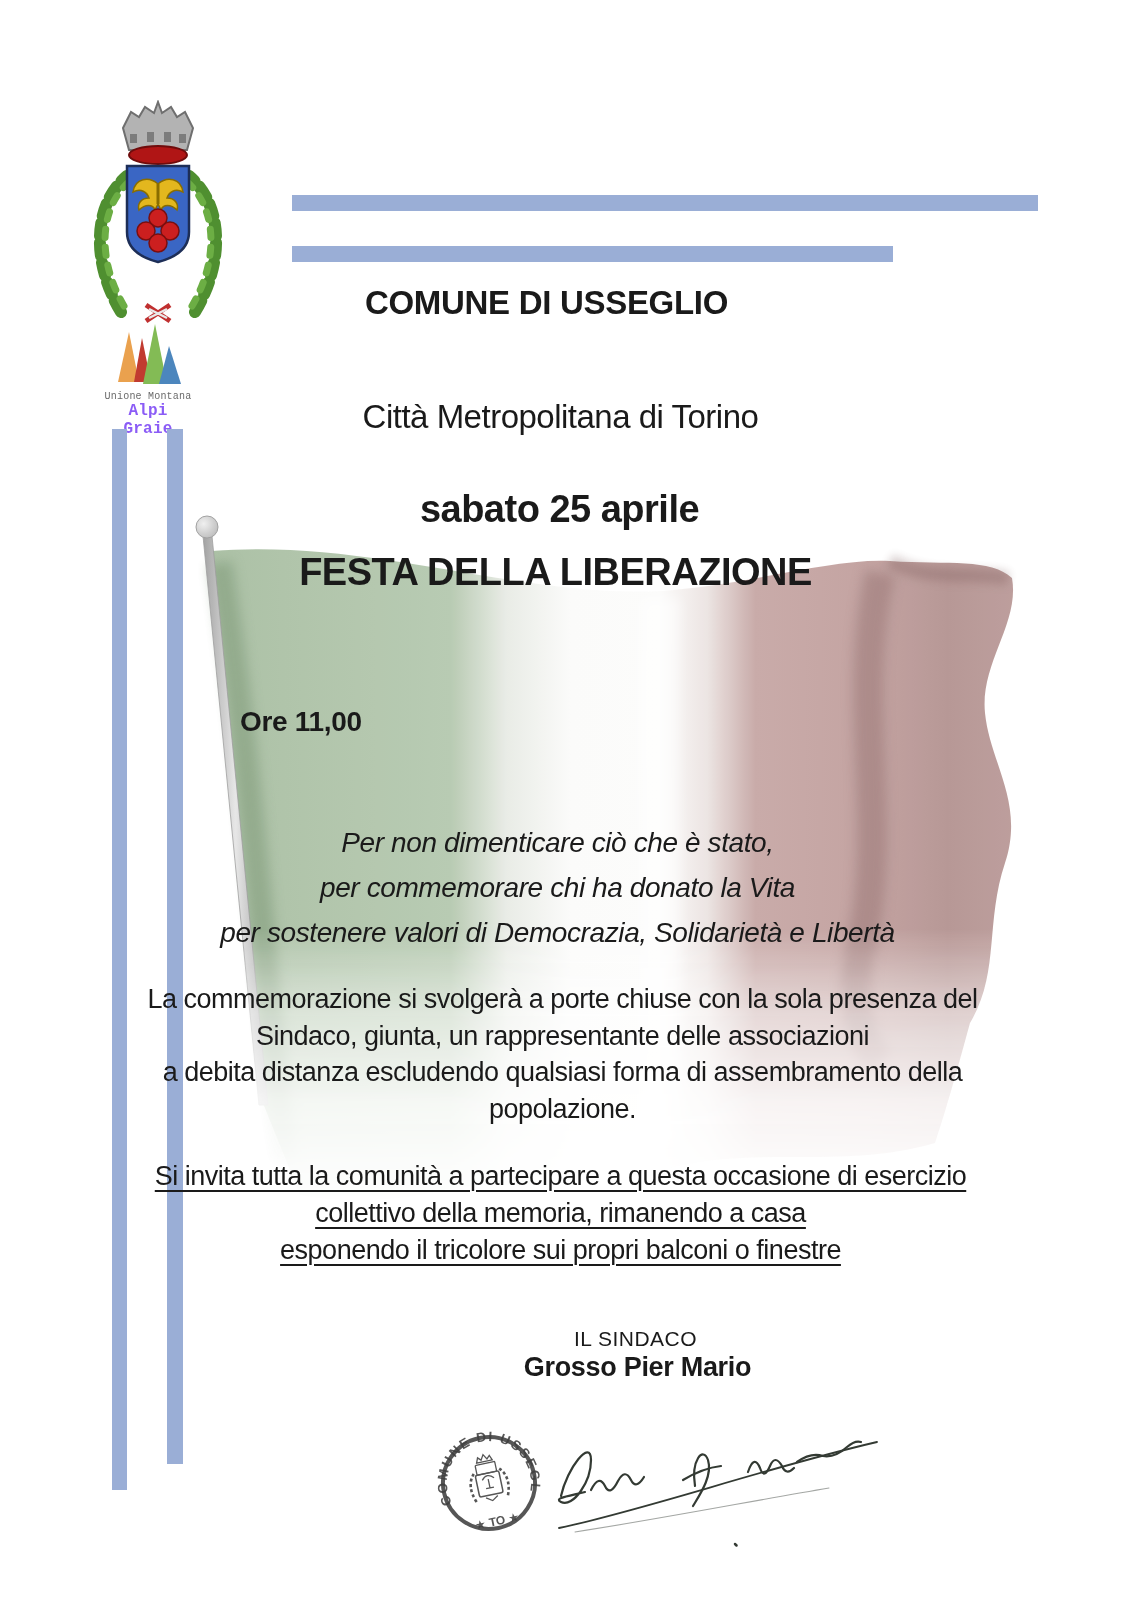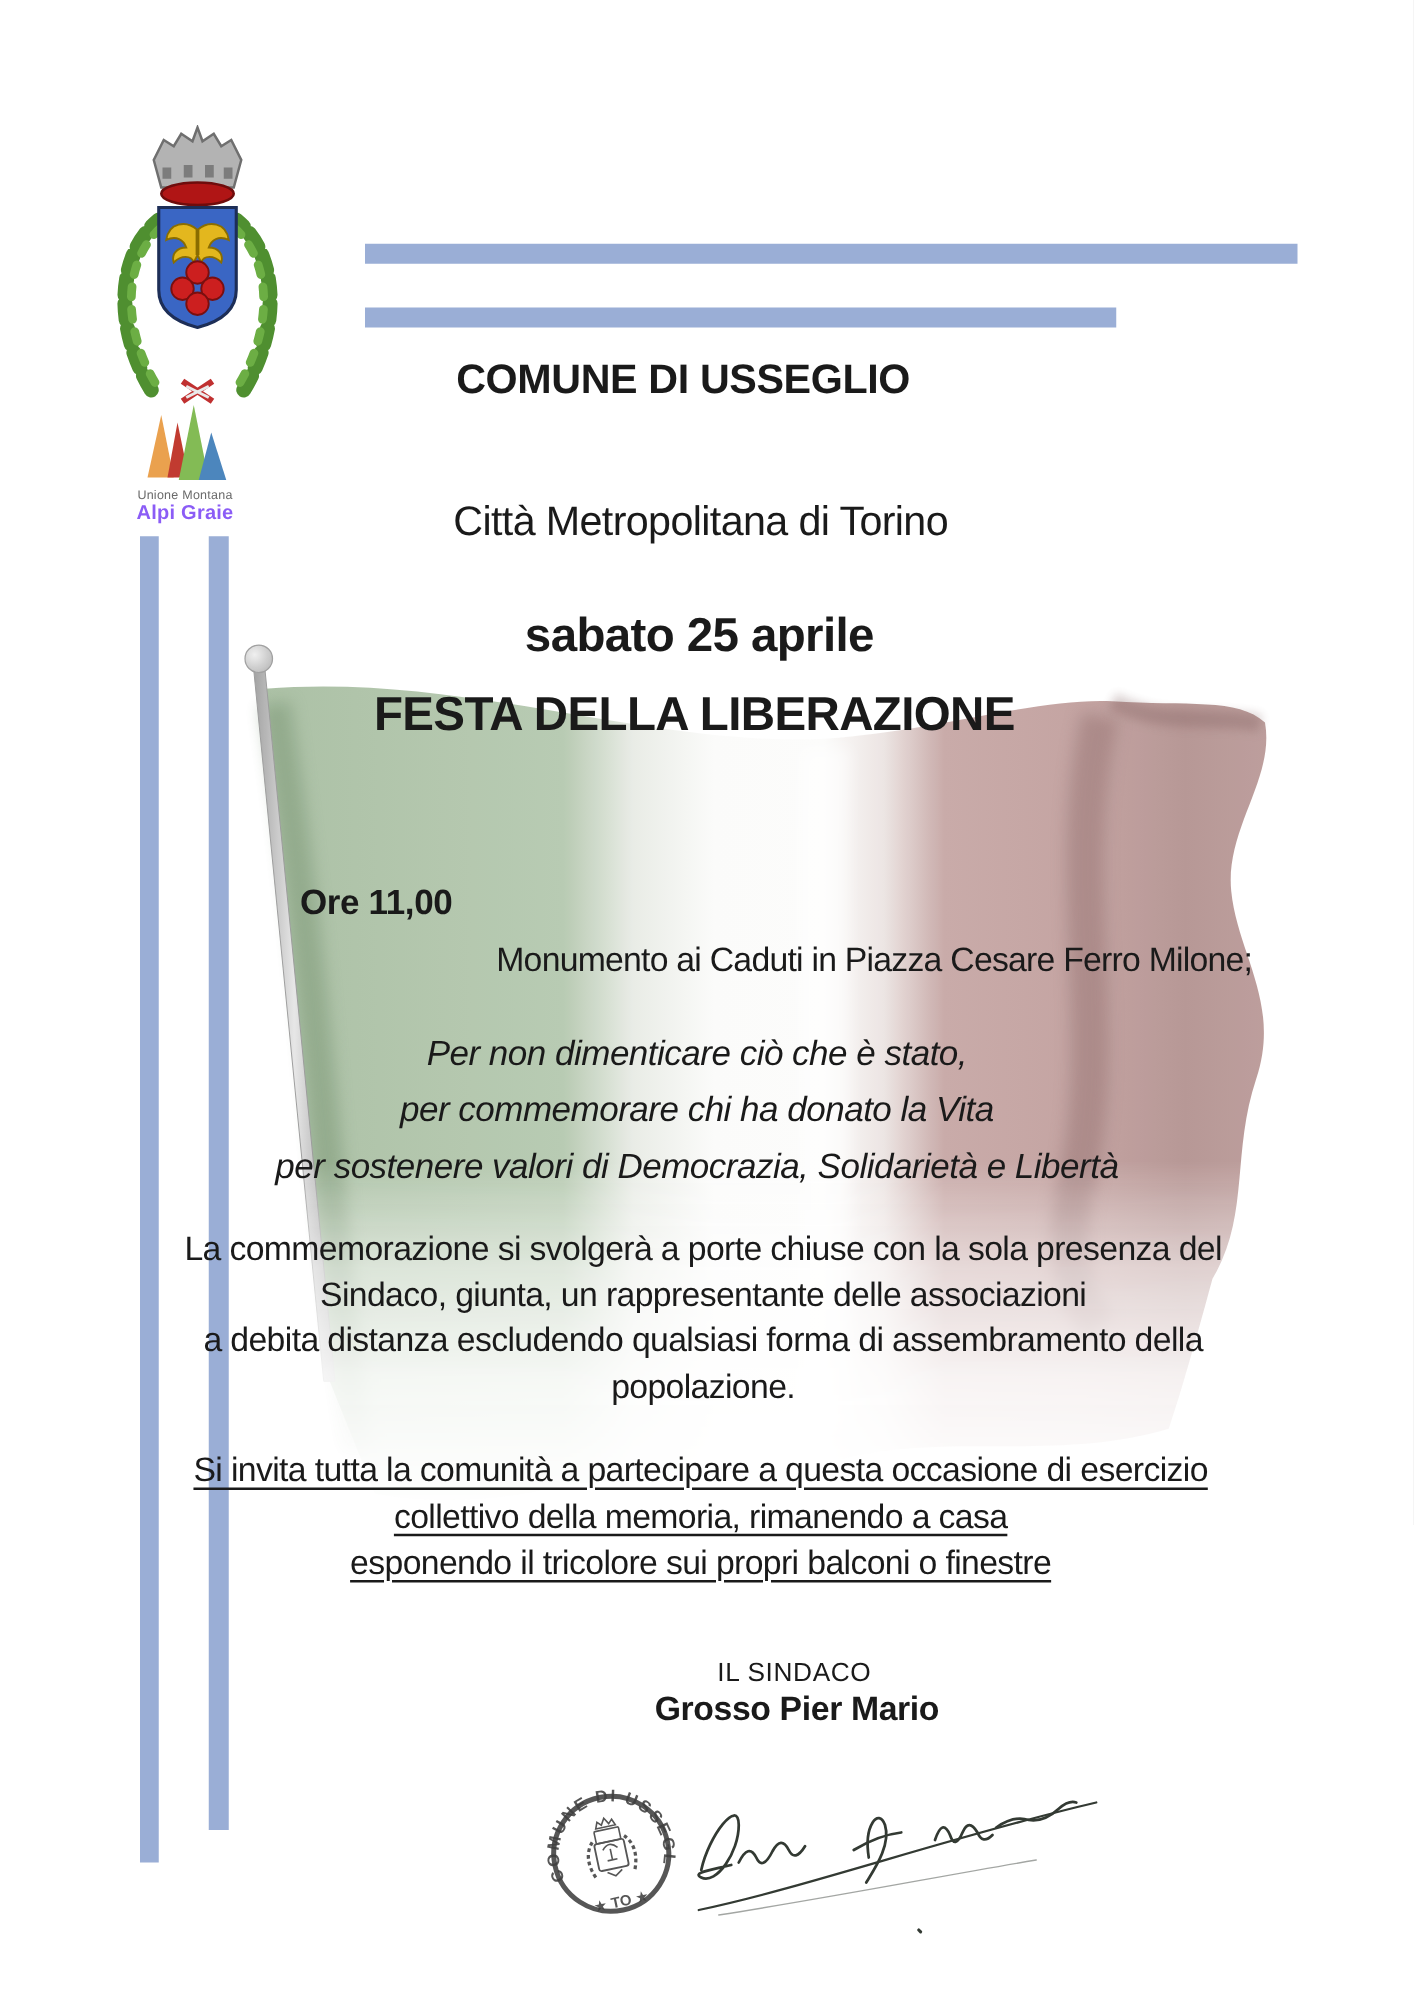--- a/index.html
+++ b/index.html
@@ -63,21 +63,21 @@
 
     <path d="M75,84 C66,76 52,78 50,92 C58,88 64,92 66,98 C58,98 54,104 56,110 C62,104 70,104 72,110 L75,104 L78,110 C80,104 88,104 94,110 C96,104 92,98 84,98 C86,92 92,88 100,92 C98,78 84,76 75,84 Z" fill="#e3b71e" stroke="#8a6d00" stroke-width="1.5"></path>
     <path d="M75,84 l0,20" stroke="#8a6d00" stroke-width="3"></path>
 
     <circle cx="75" cy="118" r="9" fill="#cc1f1f" stroke="#7a0f0f" stroke-width="1.5"></circle>
     <circle cx="63" cy="131" r="9" fill="#cc1f1f" stroke="#7a0f0f" stroke-width="1.5"></circle>
     <circle cx="87" cy="131" r="9" fill="#cc1f1f" stroke="#7a0f0f" stroke-width="1.5"></circle>
     <circle cx="75" cy="143" r="9" fill="#cc1f1f" stroke="#7a0f0f" stroke-width="1.5"></circle>
   </svg>
 
-  <div class="abs z2" style="left:100px;top:322px;width:96px;text-align:center;">
+  <div class="abs z2" style="left:100px;top:322px;width:96px;text-align:center;font-family:Liberation Mono, monospace;">
     <svg width="72" height="64" viewBox="0 0 72 64">
       <polygon points="6,60 17,10 27,60" fill="#eaa14e"></polygon>
       <polygon points="22,60 30,16 39,60" fill="#c13b30"></polygon>
       <polygon points="31,62 43,2 55,62" fill="#83bb55"></polygon>
       <polygon points="47,62 57,24 69,62" fill="#4c86bd"></polygon>
     </svg>
     <div class="union-text1">Unione Montana</div>
     <div class="union-text2">Alpi Graie</div>
   </div>
 
@@ -132,21 +132,20 @@
     <path d="M13,33 L22,33 L78,602 L69,602 Z" fill="url(#poleGrad)" stroke="#9a9a9a" stroke-width="0.8"></path>
     <circle cx="17" cy="24" r="11" fill="url(#ballGrad)" stroke="#9e9e9e" stroke-width="1"></circle>
   </svg>
 
   <div class="abs ctr title-main z3">COMUNE DI USSEGLIO</div>
   <div class="abs ctr subtitle z3">Città Metropolitana di Torino</div>
   <div class="abs ctr date-line z3">sabato 25 aprile</div>
   <div class="abs ctr festa-line z3">FESTA DELLA LIBERAZIONE</div>
 
   <div class="abs sched-time z3">Ore 11,00</div>
-  <div class="abs sched-2 z3">Monumento ai Caduti in Piazza Cesare Ferro Milone;</div>
 
   <div class="abs ctr motto z3">
     <div>Per non dimenticare ciò che è stato,</div>
     <div>per commemorare chi ha donato la Vita</div>
     <div>per sostenere valori di Democrazia, Solidarietà e Libertà</div>
   </div>
 
   <div class="abs ctr notice z3">
     <div>La commemorazione si svolgerà a porte chiuse con la sola presenza del</div>
     <div>Sindaco, giunta, un rappresentante delle associazioni</div>

